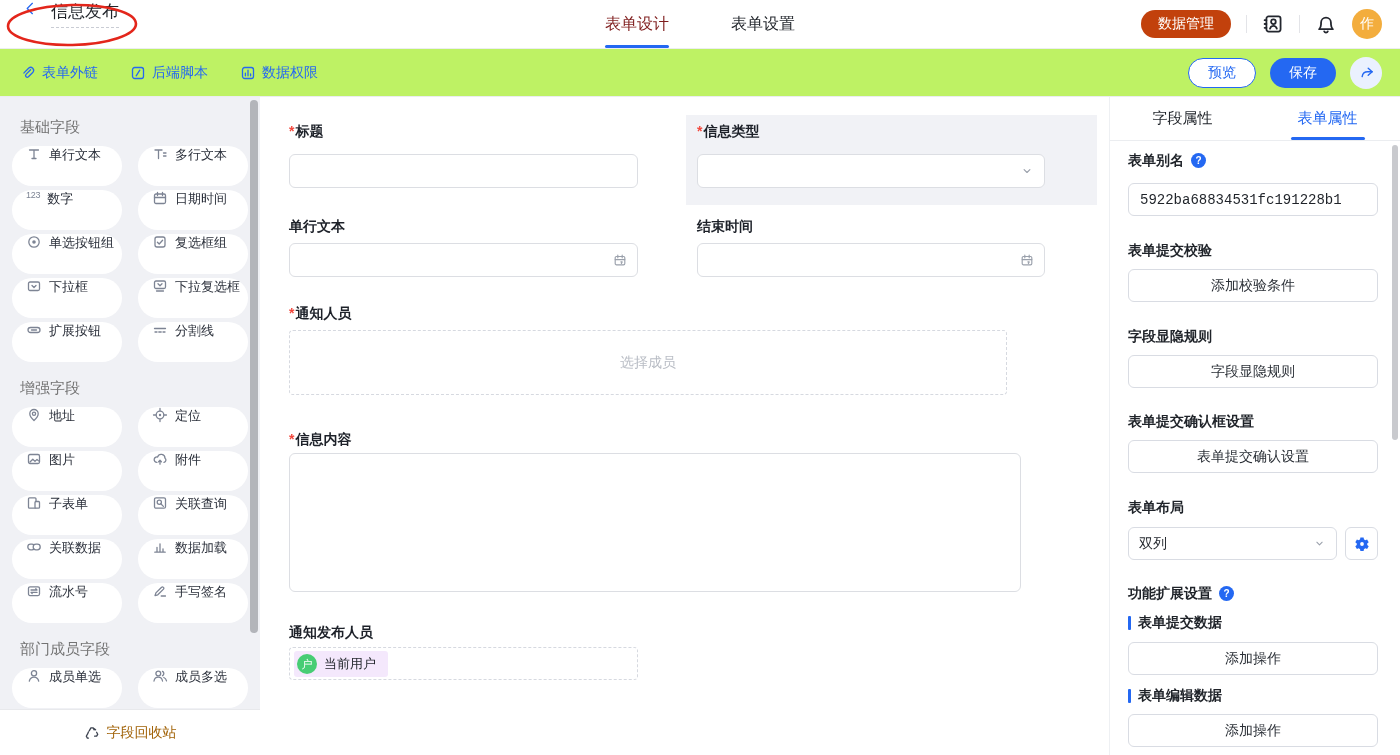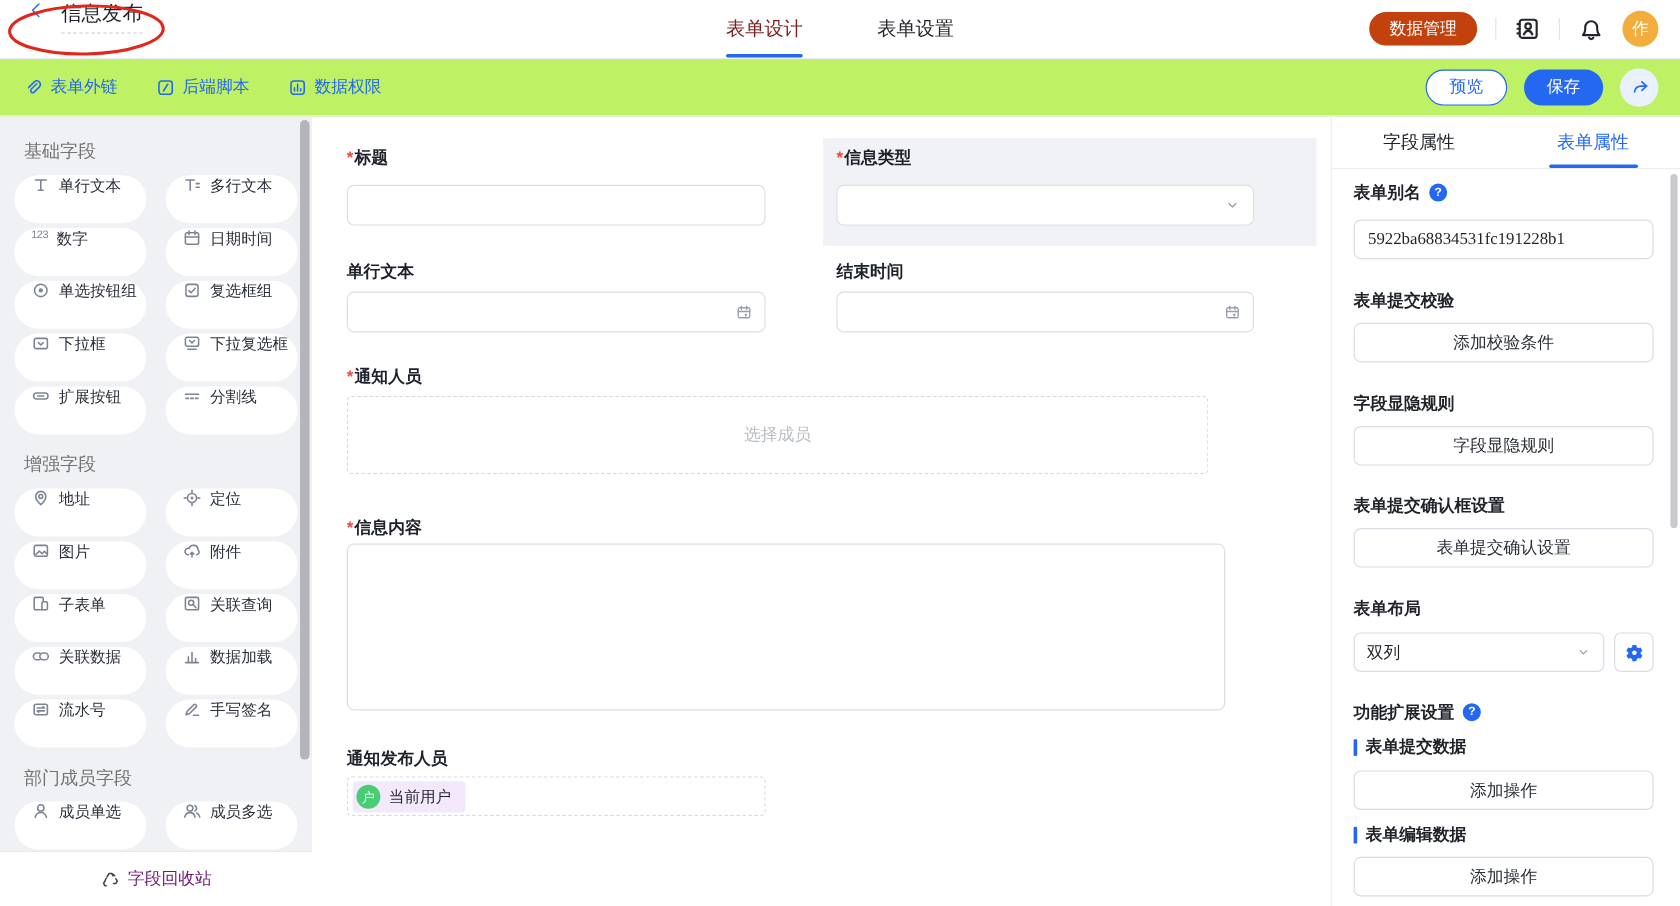--- a/index.html
+++ b/index.html
@@ -33,21 +33,21 @@
   .btn-primary{height:30px;padding:0 19px;border:none;color:#fff;background:#2468f2;border-radius:16px;font-size:14px;display:flex;align-items:center;cursor:pointer}
   .btn-share{width:32px;height:32px;border-radius:50%;background:#eaf1fe;border:none;display:flex;align-items:center;justify-content:center;cursor:pointer;color:#2468f2}
   
   #sidebar{position:absolute;left:0;top:97px;width:260px;bottom:0;background:#f0f1f5;overflow:hidden}
   .sb-inner{padding:14px 12px 0}
   .sb-title{font-size:15px;font-weight:400;color:#737373;line-height:20px;margin:6px 0 9px 8px}
   .sb-grid{display:grid;grid-template-columns:1fr 1fr;gap:4px 16px;margin-bottom:16px}
   .pill{height:40px;background:#fff;border-radius:20px;display:flex;align-items:flex-start;gap:7px;padding:0 4px 0 14px;font-size:13px;color:#2a2f3a;cursor:grab;overflow:hidden;white-space:nowrap}
   .pill .ico{width:16px;height:16px;color:#7d8494;flex:none;display:flex;align-items:center;justify-content:center}
   .num-ico{font-size:9px;font-weight:400;color:#7d8494;letter-spacing:-.3px;flex:none}
-  .sb-bottom{position:absolute;left:0;right:0;bottom:0;height:45px;background:#fff;border-top:1px solid #e8e9ec;display:flex;align-items:center;justify-content:center;gap:7px;font-size:14px;color:#701a75;z-index:2;cursor:pointer}
+  .sb-bottom{position:absolute;left:0;right:0;bottom:0;height:45px;background:#fff;border-top:1px solid #e8e9ec;display:flex;align-items:center;justify-content:center;gap:7px;font-size:14px;color:#a16207;z-index:2;cursor:pointer}
   .sb-bottom .ico{color:#3d4350;display:flex}
   .sb-scroll{position:absolute;top:3px;right:2px;width:8px;height:533px;background:#b3b5ba;border-radius:4px;z-index:3}
   
   #canvas{position:absolute;left:260px;top:97px;width:850px;bottom:0;background:#fff;overflow:hidden}
   .hl{position:absolute;left:426px;top:18px;width:411px;height:90px;background:#f1f2f6}
   .f-label{position:absolute;font-size:14px;font-weight:700;color:#1d2129;display:flex;align-items:flex-start}
   .star{color:#f2483d;margin-right:1px;font-weight:700}
   .inp{position:absolute;height:34px;background:#fff;border:1px solid #dcdee3;border-radius:6px;box-sizing:border-box;cursor:text}
   .inp.icon-right{display:flex;align-items:center;justify-content:flex-end;padding-right:10px;color:#9aa0ab}
   .dashed{position:absolute;background:#fff;border:1px dashed #d6d9e0;border-radius:4px;box-sizing:border-box}
@@ -57,21 +57,21 @@
   .tag-av{width:20px;height:20px;border-radius:50%;background:#47cd74;color:#fff;font-size:11px;display:flex;align-items:center;justify-content:center}
   .tag-tx{font-size:13px;color:#1f2329}
   
   #panel{position:absolute;right:0;top:97px;width:290px;bottom:0;background:#fff;border-left:1px solid #eef0f3;overflow:hidden}
   .p-tabs{position:absolute;left:0;top:0;right:0;height:43px;border-bottom:1px solid #ebedf0;display:flex}
   .p-tab{flex:1;display:flex;align-items:center;justify-content:center;font-size:15px;color:#1f2329;position:relative;cursor:pointer}
   .p-tab.active{color:#2468f2}
   .p-tab.active::after{content:"";position:absolute;left:50%;transform:translateX(-50%);bottom:0;width:74px;height:3px;background:#2468f2;border-radius:2px}
   .p-label{position:absolute;left:18px;height:17px;font-size:14px;font-weight:700;color:#1f2329;display:flex;align-items:center;gap:7px;white-space:nowrap}
   .help{width:15px;height:15px;border-radius:50%;background:#2468f2;color:#fff;font-size:10px;font-weight:700;display:flex;align-items:center;justify-content:center;flex:none;cursor:pointer}
-  .p-input{position:absolute;left:18px;width:250px;height:33px;border:1px solid #d9dce3;border-radius:6px;box-sizing:border-box;font-size:14px;color:#1f2329;padding:0 11px;font-family:Liberation Serif, serif;background:#fff}
+  .p-input{position:absolute;left:18px;width:250px;height:33px;border:1px solid #d9dce3;border-radius:6px;box-sizing:border-box;font-size:14px;color:#1f2329;padding:0 11px;font-family:Liberation Mono, monospace;background:#fff}
   .p-btn{position:absolute;left:18px;width:250px;height:33px;border:1px solid #d9dce3;border-radius:6px;background:#fff;font-size:14px;color:#2a2f36;display:flex;align-items:center;justify-content:center;cursor:pointer;box-sizing:border-box}
   .p-select{position:absolute;left:18px;width:209px;height:33px;border:1px solid #d9dce3;border-radius:6px;background:#fff;box-sizing:border-box;display:flex;align-items:center;justify-content:space-between;padding:0 10px;font-size:14px;color:#1f2329;cursor:pointer}
   .gear-btn{position:absolute;left:235px;width:33px;height:33px;border:1px solid #d9dce3;border-radius:6px;background:#fff;display:flex;align-items:center;justify-content:center;cursor:pointer;box-sizing:border-box}
   .bbar{width:3px;height:14px;background:#2468f2;border-radius:1px;flex:none}
   .p-scroll{position:absolute;top:48px;right:2px;width:6px;height:295px;background:#c9cace;border-radius:3px;z-index:3}
 </style>
 </head>
 <body>
 
 <div id="header">

